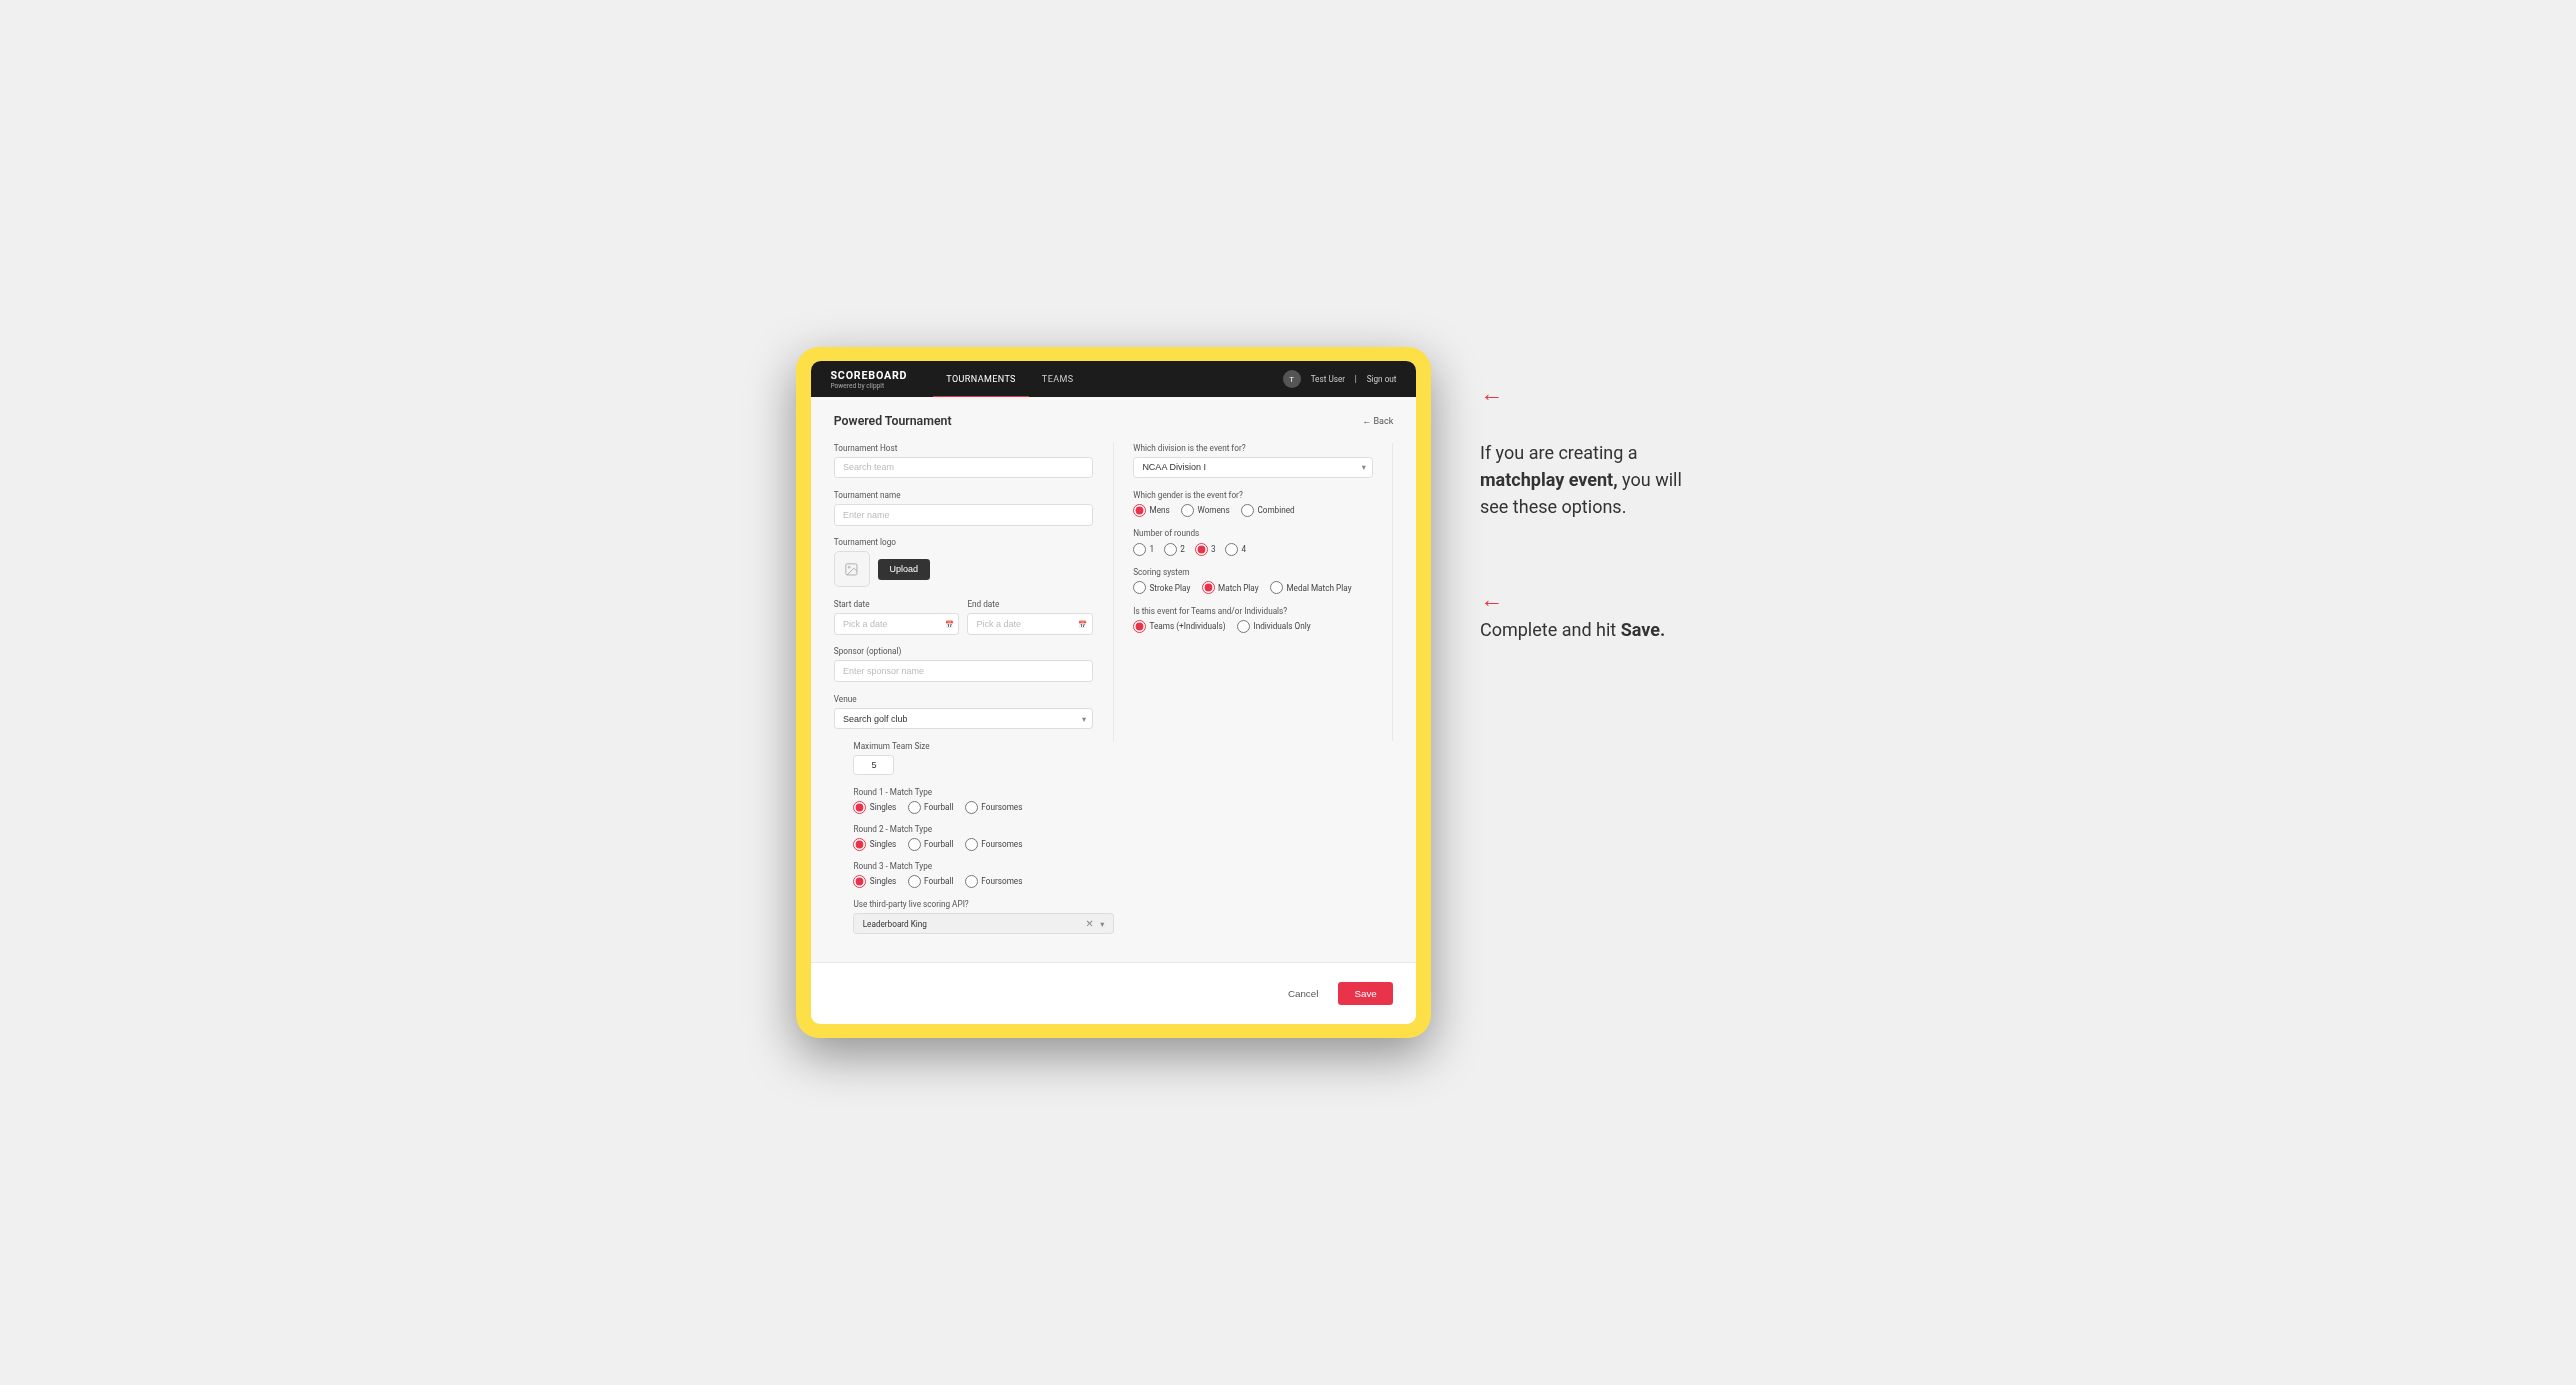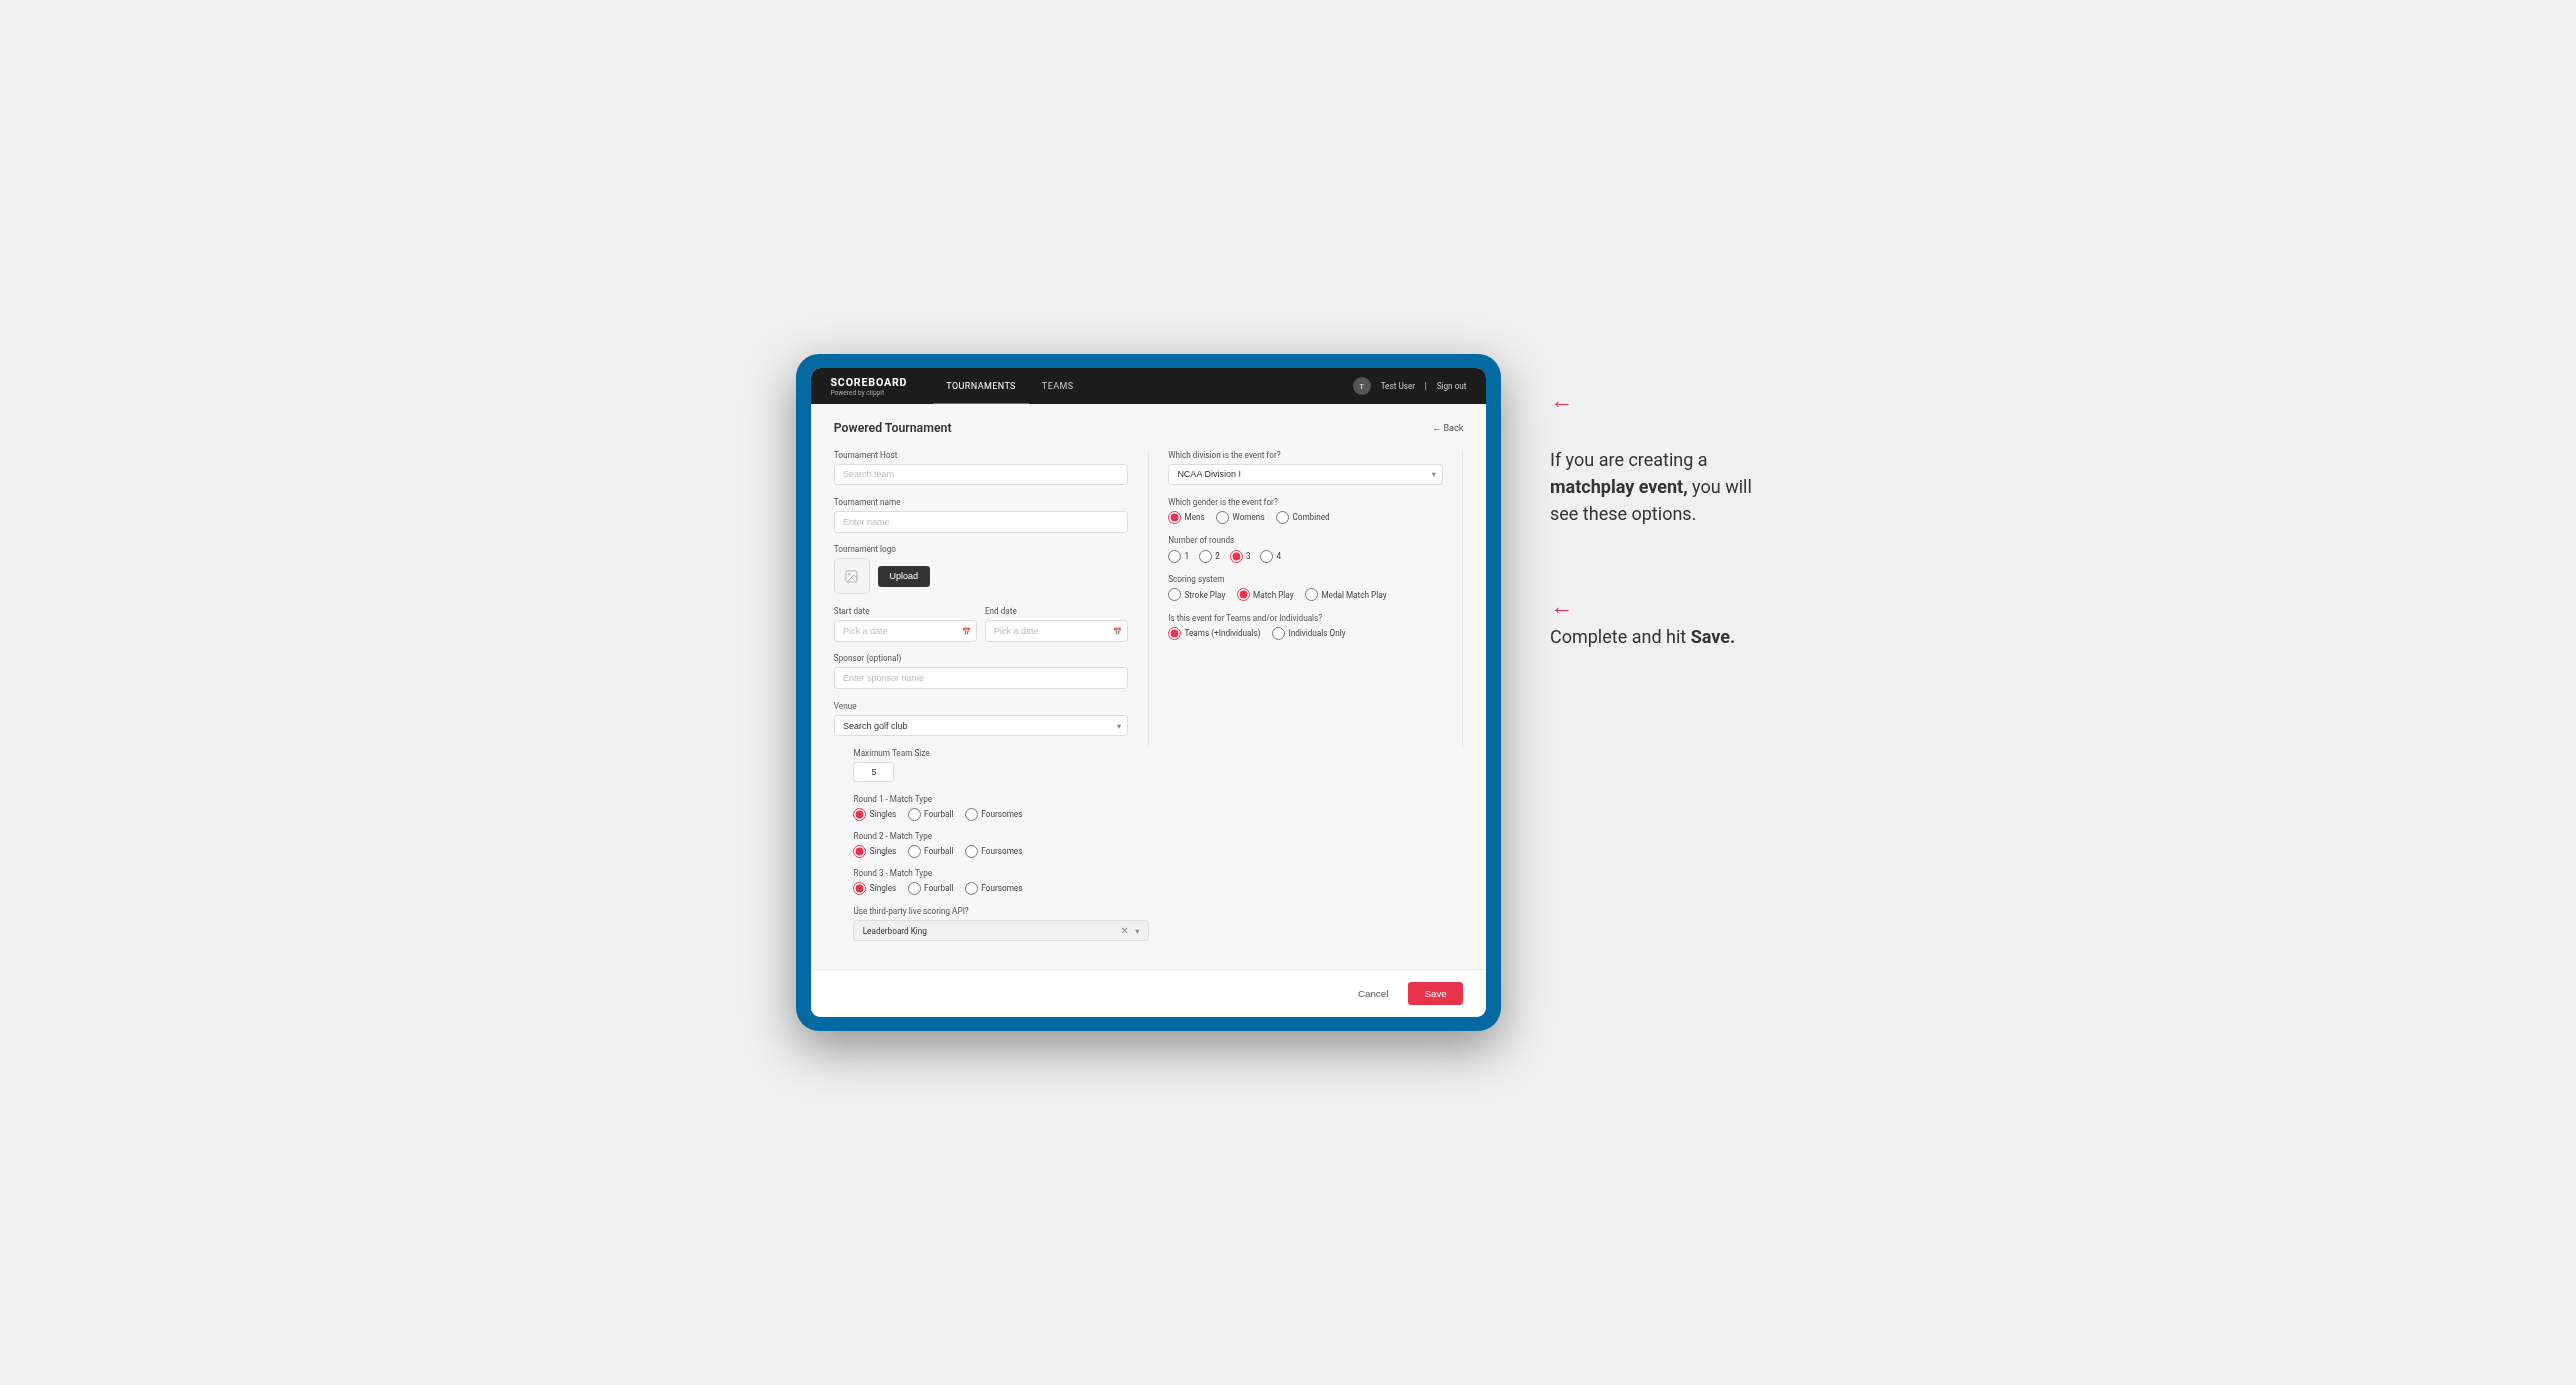--- a/index.html
+++ b/index.html
@@ -13,26 +13,26 @@
       padding: 33px;
     }
     .outer-wrapper {
       display: flex;
       align-items: flex-start;
       gap: 49px;
       width: 100%;
       max-width: 984px;
     }
     .tablet-frame {
-      background: #0369a1;
+      background: #fde047;
       border-radius: 23px;
       padding: 14.8px;
       box-shadow: 0 16.4px 49px rgba(0,0,0,0.4);
       flex: 0 0 auto;
-      width: 705px;
+      width: 635px;
     }
     .tablet-screen {
       background: #fff;
       border-radius: 9.8px;
       overflow: hidden;
       width: 100%;
     }
     
     .nav-bar {
       background: #1c1c1c;
@@ -293,21 +293,21 @@
     .api-tag-close {
       color: #888;
       cursor: pointer;
       font-size: 9.8px;
       margin-left: auto;
     }
     
     .bottom-bar {
       background: #fff;
       border-top: 0.8px solid #e8e8e8;
-      padding: 12px 23px;
+      padding: 19px 23px;
       display: flex;
       justify-content: flex-end;
       gap: 8.2px;
     }
     .cancel-btn {
       background: transparent;
       border: none;
       font-size: 9.8px;
       color: #555;
       cursor: pointer;

